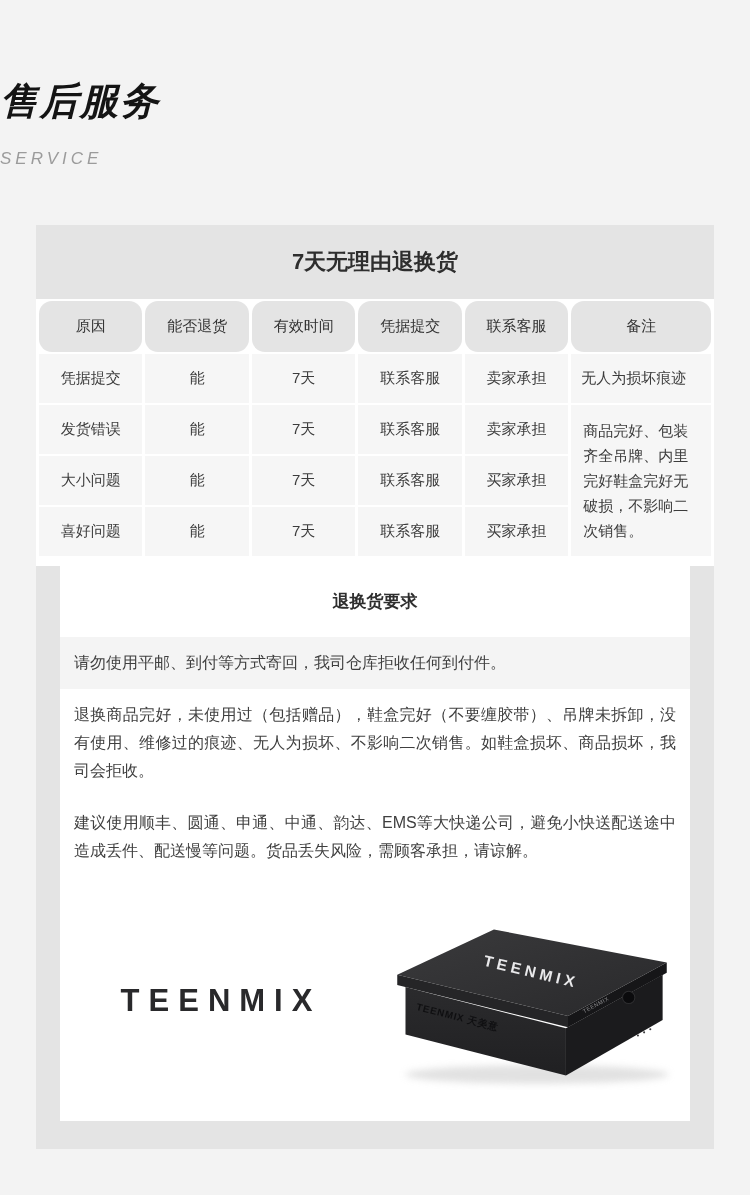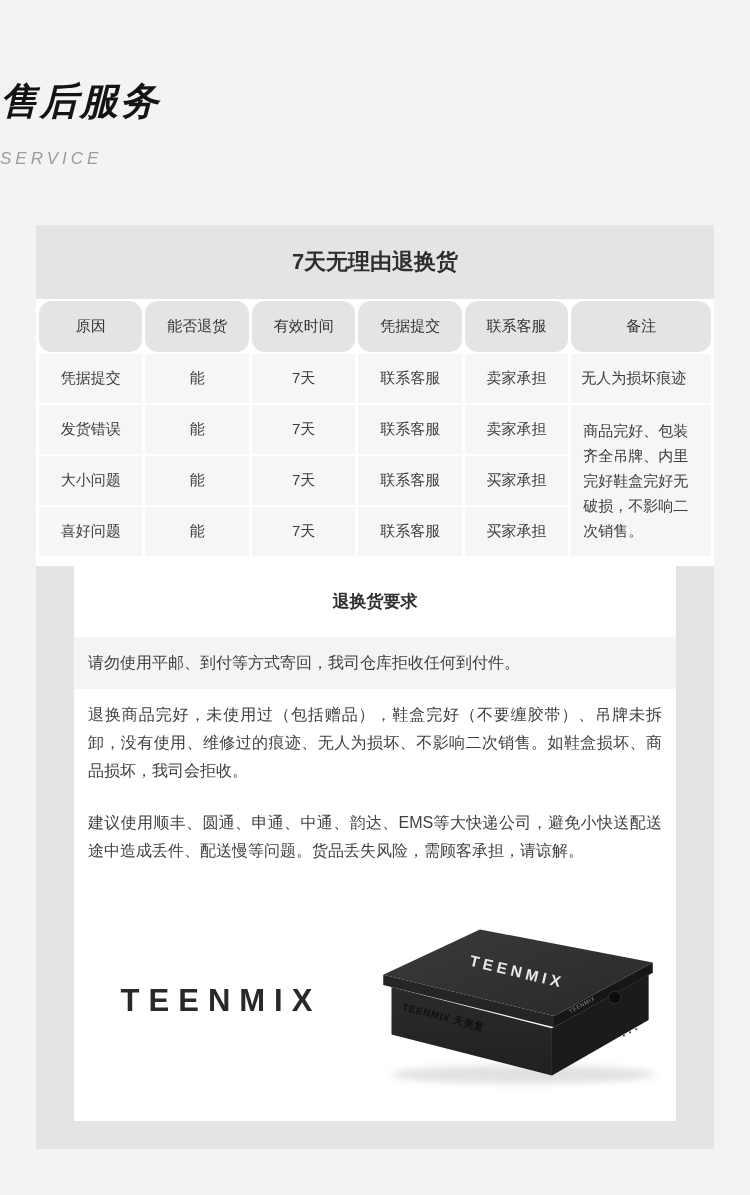--- a/index.html
+++ b/index.html
@@ -44,21 +44,21 @@
   }
   table.policy td.note-cell { text-align:left; padding:0 10px; }
   table.policy td.merged {
     text-align:left; padding:6px 12px; line-height:25px; vertical-align:middle;
   }
   col.c-std { width:15.75%; }
   col.c-note { width:21.25%; }
 
   
   .white-box {
-    margin:0 38px; background:#ffffff; padding:24px 0 16px 0;
+    margin:0 24px; background:#ffffff; padding:24px 0 16px 0;
   }
   .req-title {
     text-align:center; font-size:17px; font-weight:700; color:#2e2e2e;
     margin-bottom:24px;
   }
   .req-p {
     font-size:16px; line-height:28px; color:#3f3f3f;
     padding:12px 14px; text-align:justify;
   }
   .req-p.band { background:#f4f4f4; }

